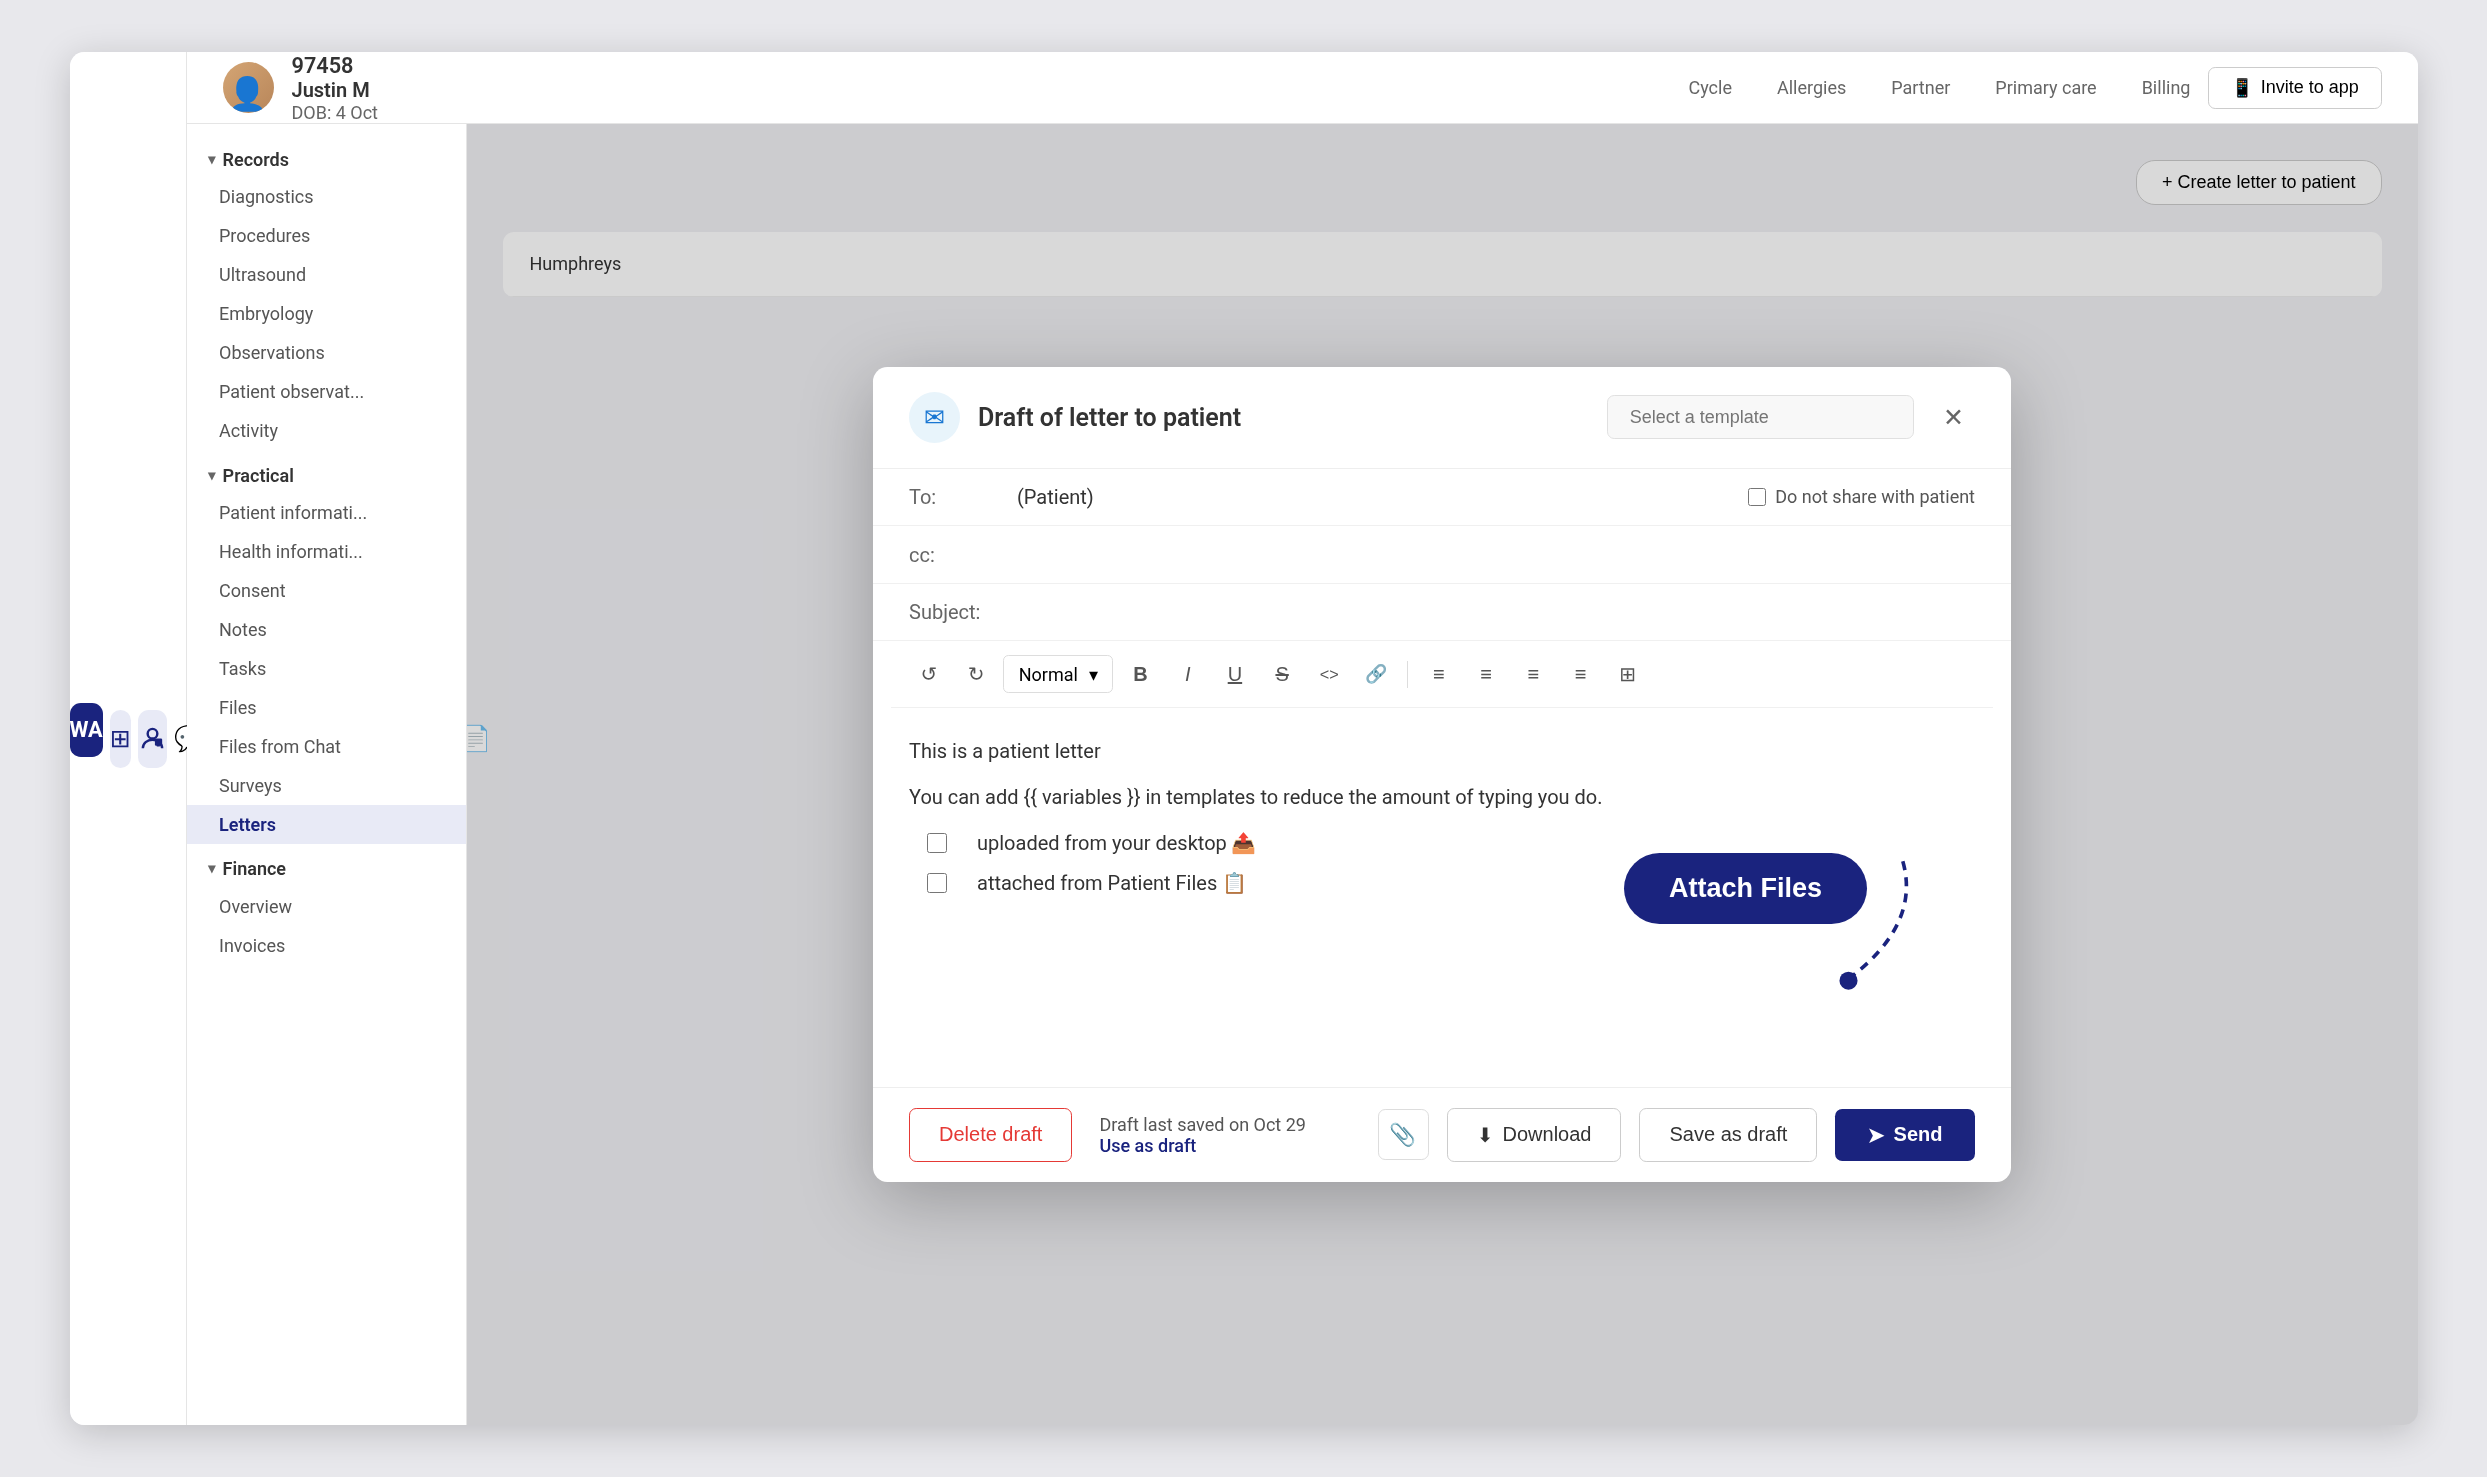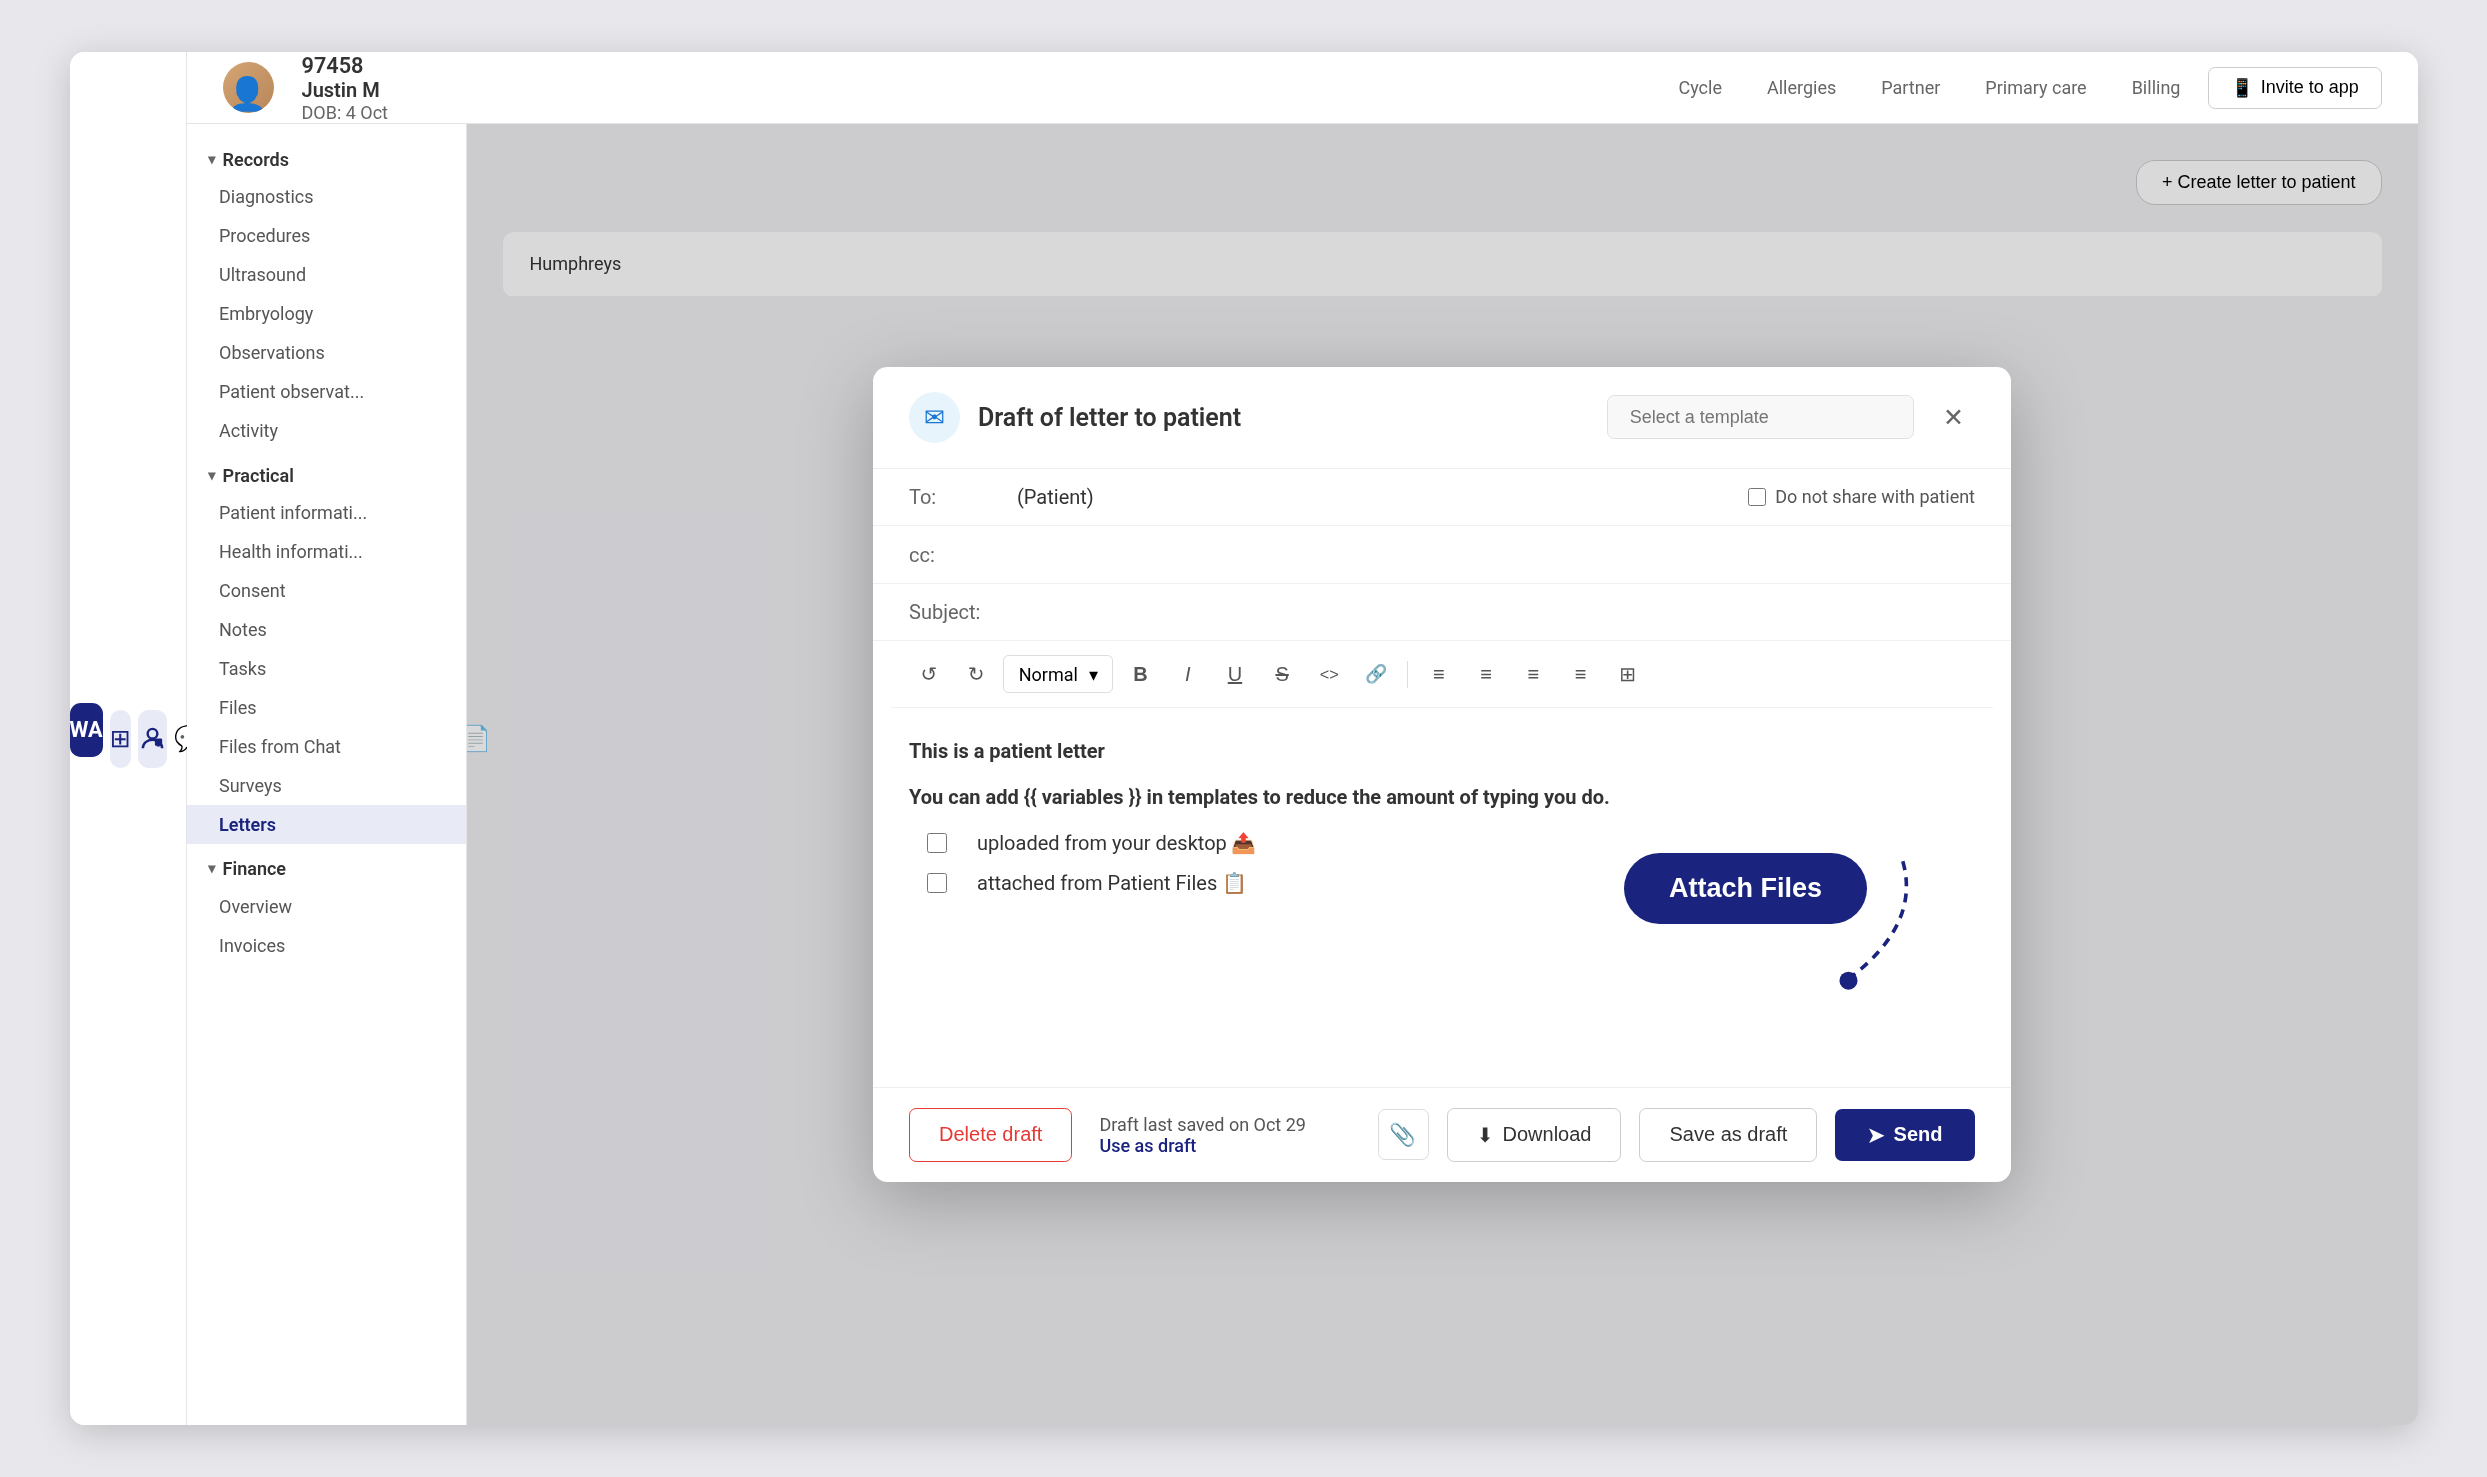--- a/index.html
+++ b/index.html
@@ -74,21 +74,21 @@
     }
 
     
     .top-bar {
       background: #fff;
       padding: 0 36px;
       height: 72px;
       display: flex;
       align-items: center;
       border-bottom: 0.9px solid #e5e5e5;
-      gap: 28px;
+      gap: 18px;
     }
 
     .patient-avatar {
       width: 51px;
       height: 51px;
       border-radius: 50%;
       background: #c8a882;
       overflow: hidden;
       flex-shrink: 0;
     }
@@ -396,21 +396,21 @@
 
     
     .editor-content {
       padding: 27px 36px;
       min-height: 379px;
       font-size: 20px;
       color: #333;
       line-height: 1.6;
     }
 
-    .editor-content p { margin-bottom: 14.4px; font-weight: bold; }
+    .editor-content p { margin-bottom: 14.4px; }
 
     .checkbox-item {
       display: flex;
       align-items: center;
       gap: 30px;
       margin: 7.2px 0 7.2px 18px;
       font-size: 20px;
     }
 
     .checkbox-item input[type="checkbox"] {

